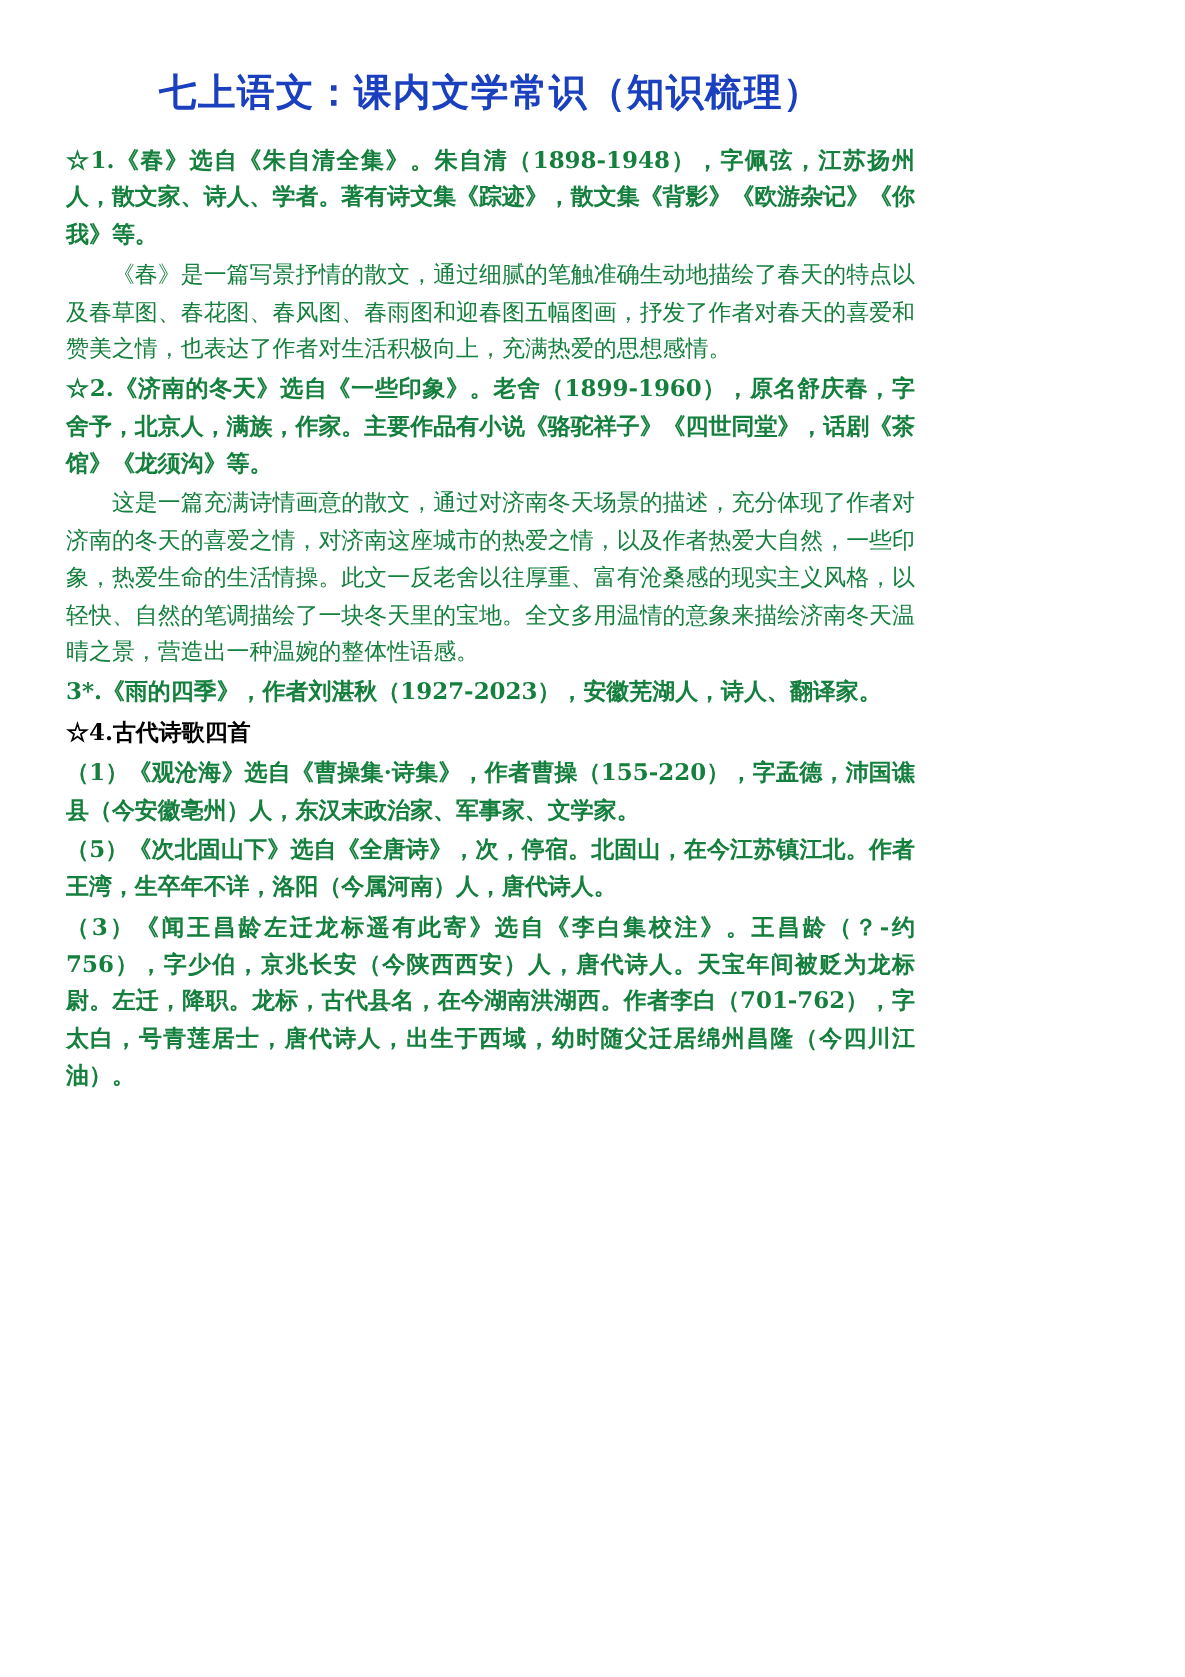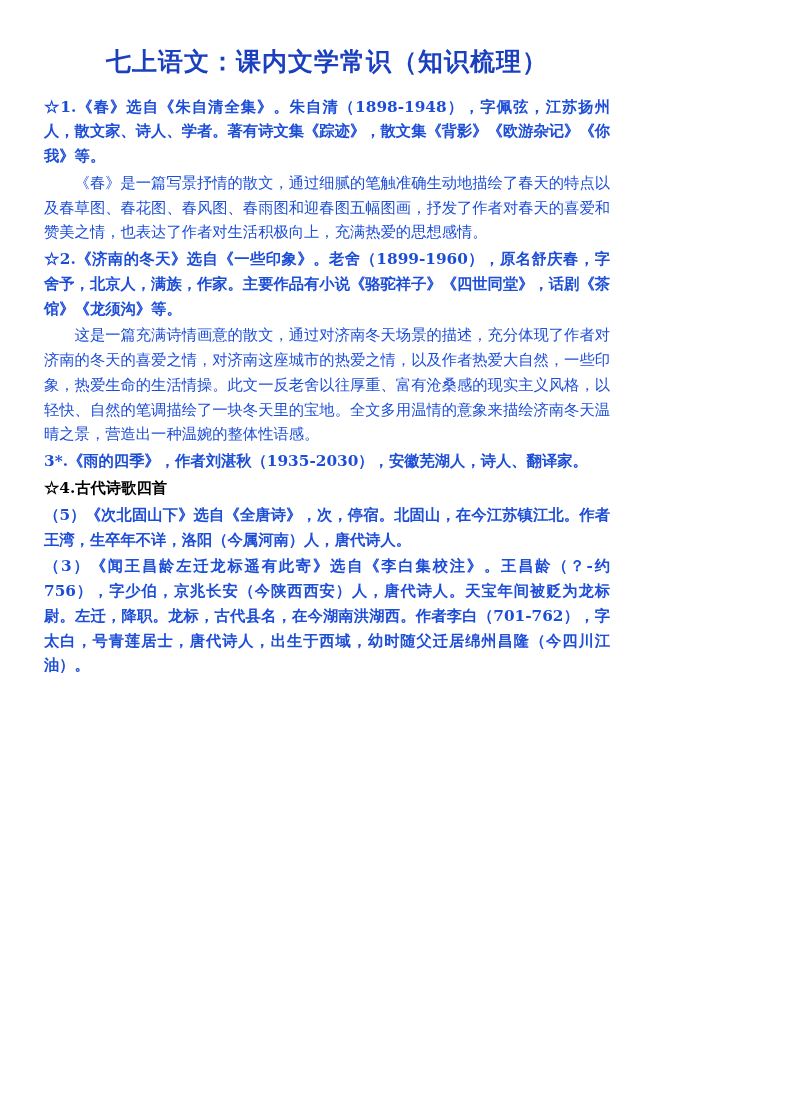--- a/index.html
+++ b/index.html
@@ -27,21 +27,21 @@
     color: #1a3fbf;
     letter-spacing: 1px;
     margin: 8px 0 16px 0;
     line-height: 1.3;
   }
   .para {
     font-size: 15.3px;
     line-height: 1.62;
     margin: 0 0 2px 0;
     text-align: justify;
-    color: #1d4ed8;
+    color: #15803d;
   }
   .bold {
     font-weight: bold;
   }
   .indent {
     text-indent: 2em;
   }
   .heading {
     font-weight: bold;
     font-size: 15.3px;
@@ -64,22 +64,23 @@
     <p class="para bold">☆1.《春》选自《朱自清全集》。朱自清（1898-1948），字佩弦，江苏扬州人，散文家、诗人、学者。著有诗文集《踪迹》，散文集《背影》《欧游杂记》《你我》等。</p>
     <p class="para indent">《春》是一篇写景抒情的散文，通过细腻的笔触准确生动地描绘了春天的特点以及春草图、春花图、春风图、春雨图和迎春图五幅图画，抒发了作者对春天的喜爱和赞美之情，也表达了作者对生活积极向上，充满热爱的思想感情。</p>
   </div>
 
   <div class="block">
     <p class="para bold">☆2.《济南的冬天》选自《一些印象》。老舍（1899-1960），原名舒庆春，字舍予，北京人，满族，作家。主要作品有小说《骆驼祥子》《四世同堂》，话剧《茶馆》《龙须沟》等。</p>
     <p class="para indent">这是一篇充满诗情画意的散文，通过对济南冬天场景的描述，充分体现了作者对济南的冬天的喜爱之情，对济南这座城市的热爱之情，以及作者热爱大自然，一些印象，热爱生命的生活情操。此文一反老舍以往厚重、富有沧桑感的现实主义风格，以轻快、自然的笔调描绘了一块冬天里的宝地。全文多用温情的意象来描绘济南冬天温晴之景，营造出一种温婉的整体性语感。</p>
   </div>
 
   <div class="block">
-    <p class="para bold">3*.《雨的四季》，作者刘湛秋（1935-2030），安徽芜湖人，诗人、翻译家。</p>
+    <p class="para bold">3*.《雨的四季》，作者刘湛秋（1927-2023），安徽芜湖人，诗人、翻译家。</p>
   </div>
 
   <div class="block">
     <p class="heading">☆4.古代诗歌四首</p>
+    <p class="para bold">（1）《观沧海》选自《曹操集·诗集》，作者曹操（155-220），字孟德，沛国谯县（今安徽亳州）人，东汉末政治家、军事家、文学家。</p>
     <p class="para bold">（5）《次北固山下》选自《全唐诗》，次，停宿。北固山，在今江苏镇江北。作者王湾，生卒年不详，洛阳（今属河南）人，唐代诗人。</p>
     <p class="para bold">（3）《闻王昌龄左迁龙标遥有此寄》选自《李白集校注》。王昌龄（？-约756），字少伯，京兆长安（今陕西西安）人，唐代诗人。天宝年间被贬为龙标尉。左迁，降职。龙标，古代县名，在今湖南洪湖西。作者李白（701-762），字太白，号青莲居士，唐代诗人，出生于西域，幼时随父迁居绵州昌隆（今四川江油）。</p>
   </div>
 
 </div>
 
 </body></html>

